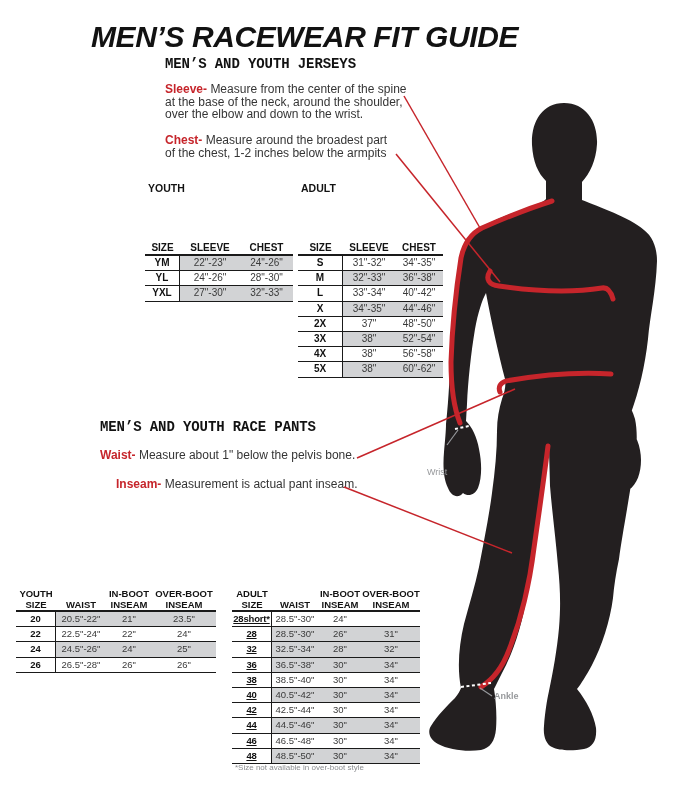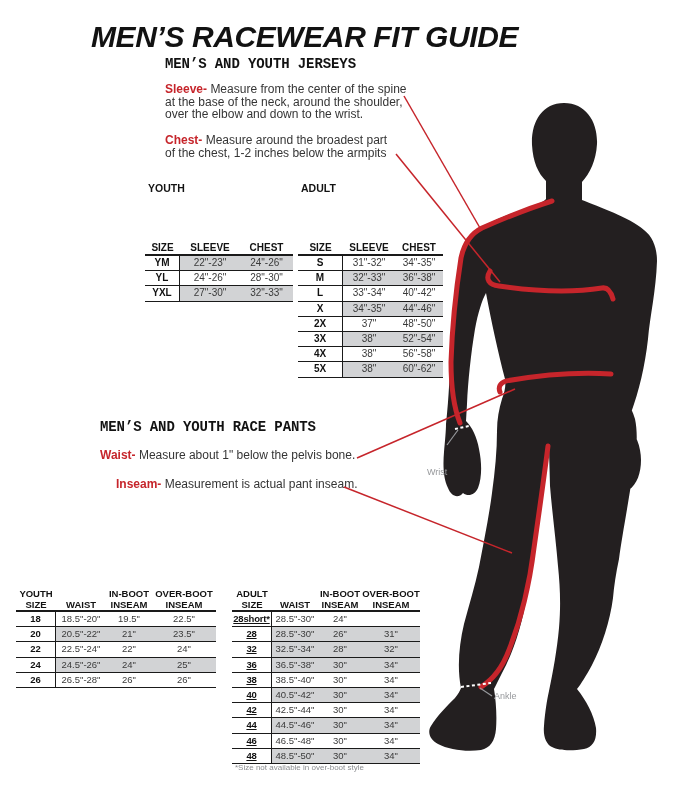--- a/index.html
+++ b/index.html
@@ -144,21 +144,21 @@
   <path class="thinred" d="M 344,487 L 512,553"></path>
 
   <path class="whitedash" d="M 455,429 L 478,424"></path>
   <path class="whitedash" d="M 461,687 L 491,683"></path>
 
   <path class="graypt" d="M 447,445 L 458,430"></path>
   <path class="graypt" d="M 492,696 L 480,688"></path>
 </svg>
 
 <div class="abs figlabel" style="left:427px;top:443px;margin-top:24px;">Wrist</div>
-<div class="abs figlabel" style="left:494px;top:691px;">Ankle</div>
+<div class="abs figlabel" style="left:494px;top:691px;font-weight:bold;">Ankle</div>
 
 <div class="abs title">MEN’S RACEWEAR FIT GUIDE</div>
 
 <div class="abs sec-head" style="left:165px;top:56px;">MEN’S AND YOUTH JERSEYS</div>
 
 <div class="abs para" style="left:165px;top:83px;width:250px;">
   <span class="lbl">Sleeve-</span>
   <span class="txt">Measure from the center of the spine
 at the base of the neck, around the shoulder,
 over the elbow and down to the wrist.</span>
@@ -272,26 +272,20 @@
     <span class="hc c2">
       <span class="l1">IN-BOOT</span>
       <span class="l2">INSEAM</span>
     </span>
     <span class="hc c3">
       <span class="l1">OVER-BOOT</span>
       <span class="l2">INSEAM</span>
     </span>
   </div>
   <div>
-      <div class="trow">
-        <span class="cell c0 sizec">18</span>
-        <span class="cell c1">18.5"-20"</span>
-        <span class="cell c2">19.5"</span>
-        <span class="cell c3">22.5"</span>
-      </div>
       <div class="trow alt">
         <span class="cell c0 sizec">20</span>
         <span class="cell c1">20.5"-22"</span>
         <span class="cell c2">21"</span>
         <span class="cell c3">23.5"</span>
       </div>
       <div class="trow">
         <span class="cell c0 sizec">22</span>
         <span class="cell c1">22.5"-24"</span>
         <span class="cell c2">22"</span>

